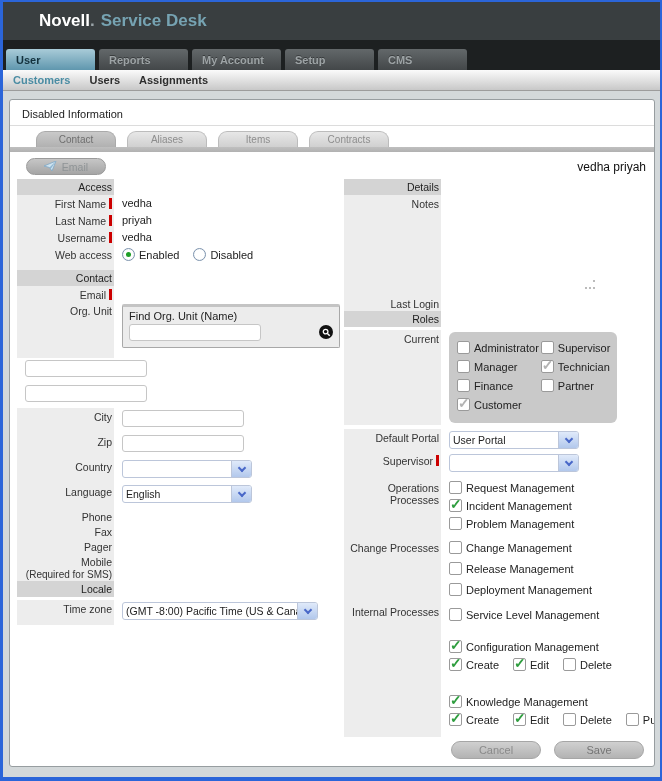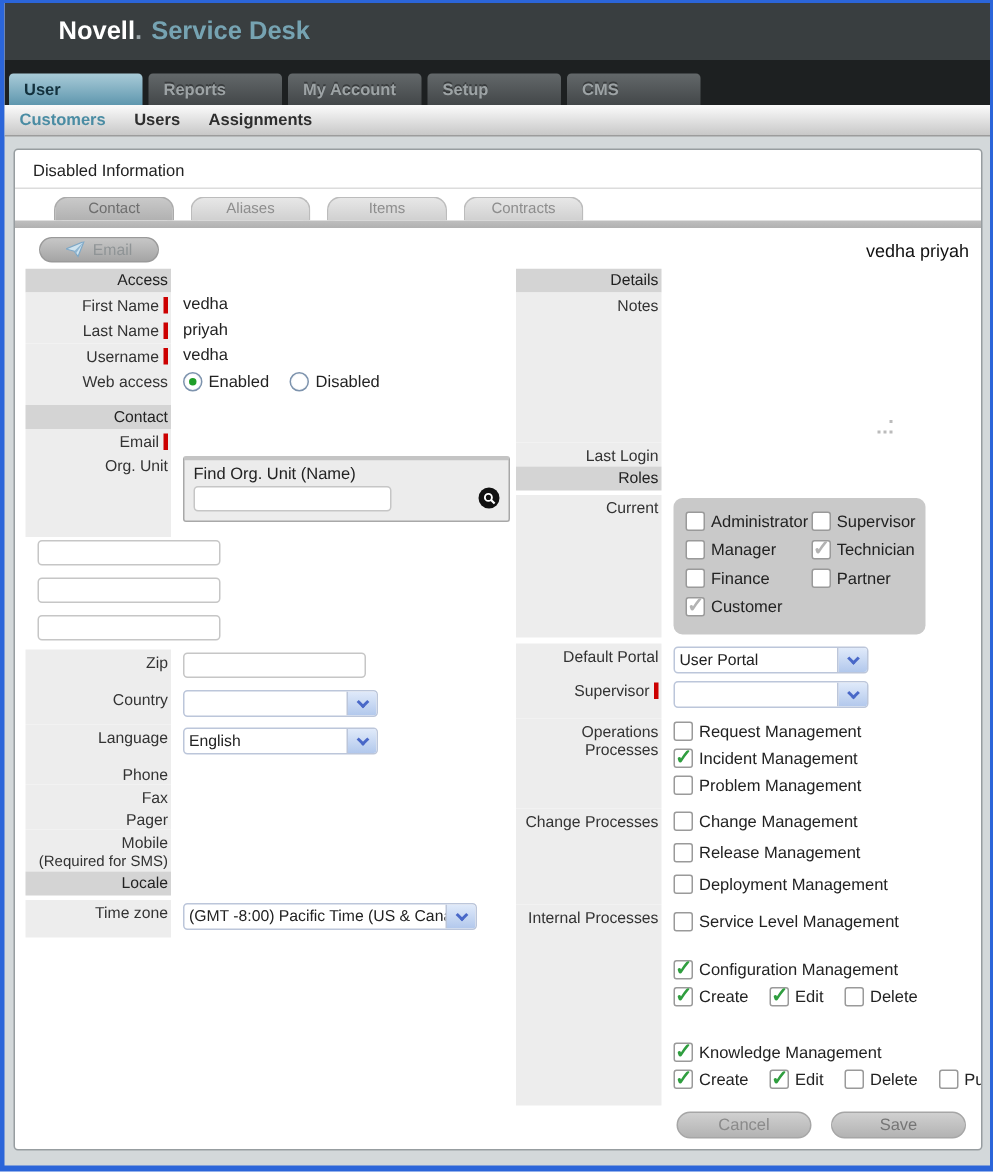--- a/index.html
+++ b/index.html
@@ -250,20 +250,23 @@
             </div>
           </div>
 
           <div class="row" style="min-height:25px;">
             <div class="ct"><input class="ti" type="text" value="" style=""></div>
           </div>
           <div class="row" style="min-height:25px;">
             <div class="ct"><input class="ti" type="text" value="" style=""></div>
           </div>
           <div class="row" style="min-height:25px;">
+            <div class="lbl">
+                <span class="lbl-text">City</span>
+              </div>
             <div class="ct"><input class="ti" type="text" value="" style=""></div>
           </div>
           <div class="row" style="min-height:25px;">
             <div class="lbl">
                 <span class="lbl-text">Zip</span>
               </div>
             <div class="ct"><input class="ti" type="text" value="" style=""></div>
           </div>
 
           <div class="row" style="min-height:25px;">

